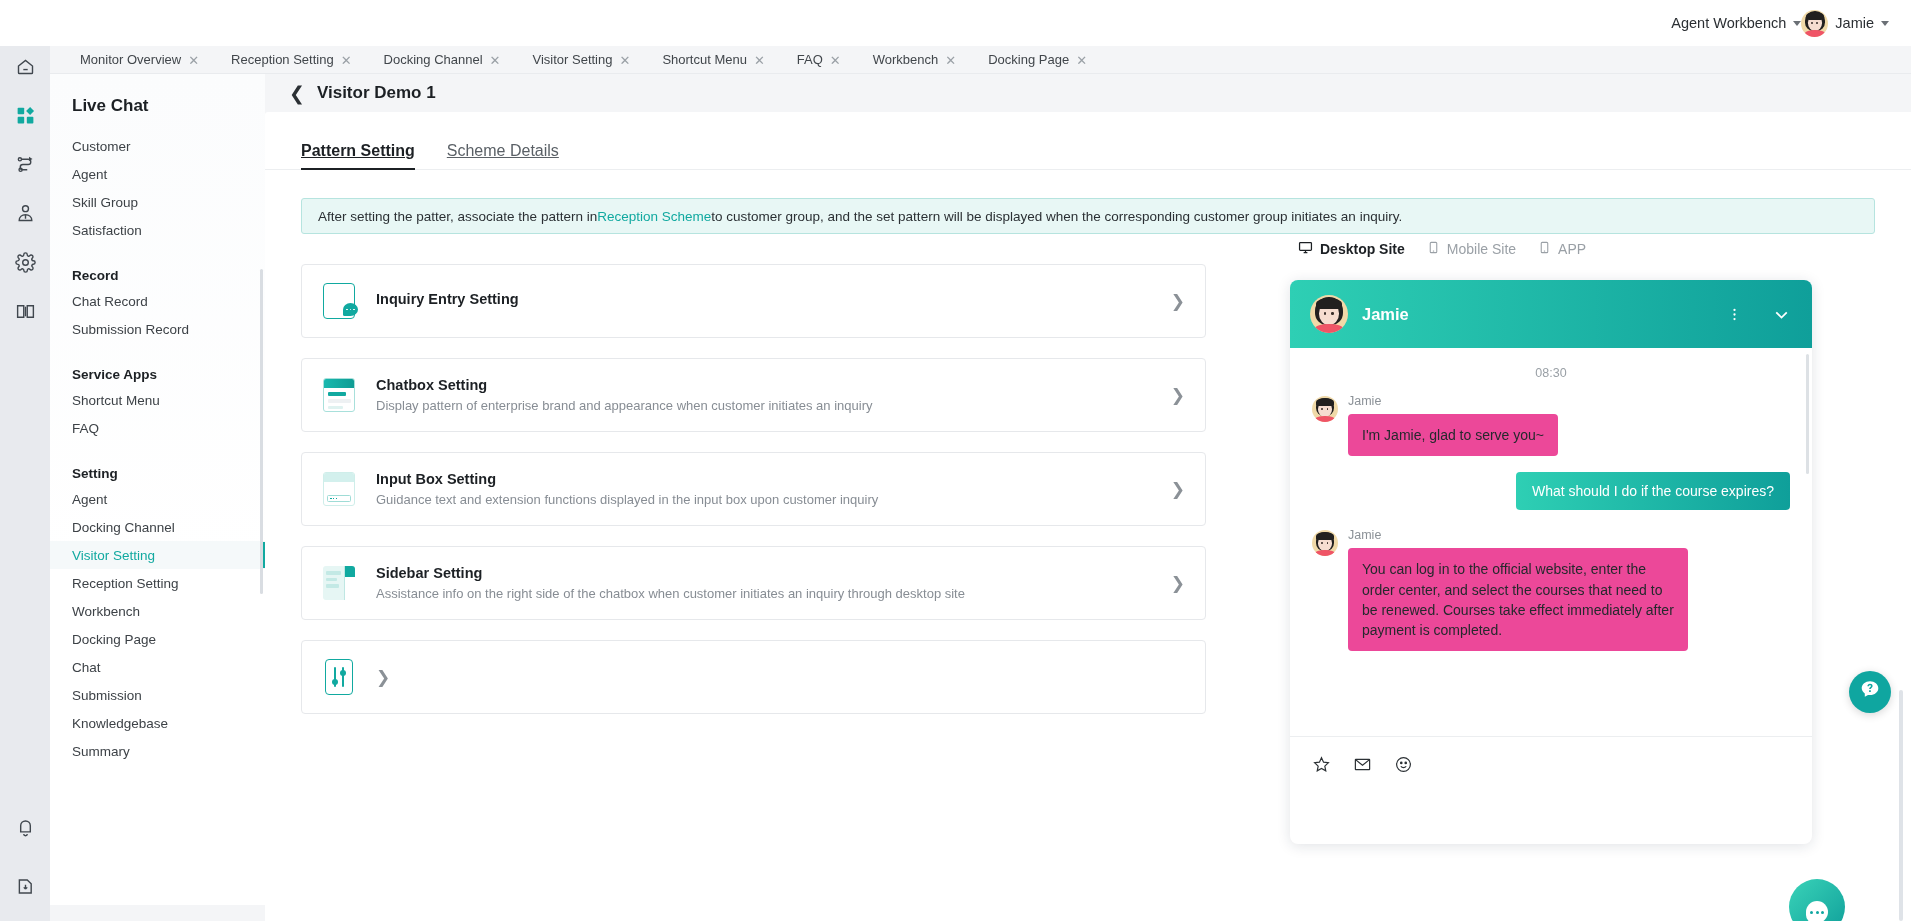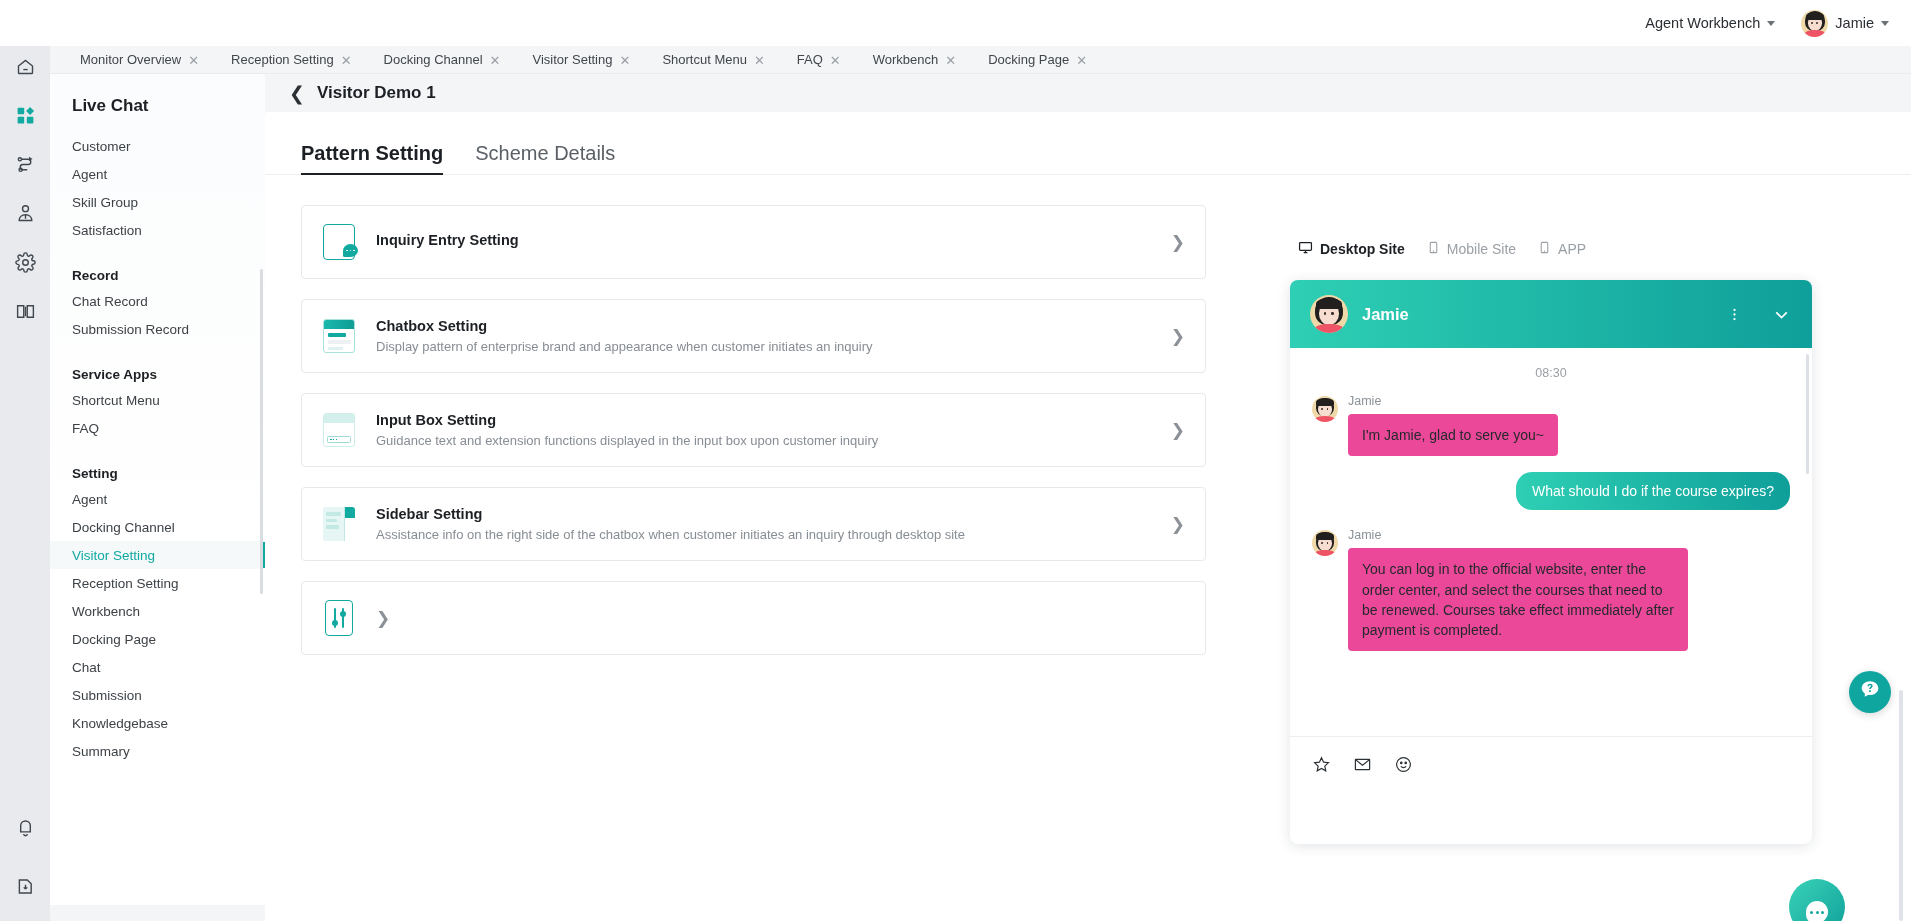--- a/index.html
+++ b/index.html
@@ -9,21 +9,21 @@
     background: #f4f5f7; overflow: hidden;
   }
   body { position: relative; }
 
   
   .topbar {
     position: absolute; top: 0; left: 0; right: 0; height: 46px;
     background: #ffffff; display: flex; align-items: center;
     justify-content: flex-end; padding-right: 22px; z-index: 30;
   }
-  .topbar-right { display: flex; align-items: center; gap: 26px; }
+  .topbar-right { display: flex; align-items: center; }
   .tb-item { display: flex; align-items: center; gap: 7px;
     font-size: 14.5px; color: #2b2f33; cursor: pointer; }
   .caret { width: 0; height: 0; border-left: 4.5px solid transparent;
     border-right: 4.5px solid transparent; border-top: 5px solid #6b7076; }
   .avatar-sm { width: 27px; height: 27px; border-radius: 50%;
     overflow: hidden; background: #f0d9a8; position: relative; flex: none; }
 
   
   .face { position: absolute; inset: 0; }
   .face .hair-back { position:absolute; left:14%; top:6%; width:72%; height:72%;
@@ -114,22 +114,22 @@
   .back-chev { color: #2b3034; font-size: 19px; cursor: pointer;
     line-height: 1; font-weight: 300; }
   .page-title { font-size: 17px; font-weight: bold; color: #1c2024; }
 
   .content-card {
     position: absolute; top: 38px; left: 0; right: 0; bottom: 0;
     background: #ffffff; border-radius: 3px 0 0 0;
   }
   .ctabs { display: flex; gap: 32px; padding: 30px 0 0 36px;
     border-bottom: 1px solid #eceef0; }
-  .ctab { font-size: 20px; color: #5a6066; padding-bottom: 9px;
-    cursor: pointer; position: relative; }
+  .ctab { font-size: 16px; color: #5a6066; padding-bottom: 9px;
+    cursor: pointer; position: relative; text-decoration: underline; }
   .ctab.active { color: #1c2024; font-weight: bold; }
   .ctab.active::after {
     content: ""; position: absolute; left: 0; right: 0; bottom: -1px;
     height: 2.5px; background: #1c2024;
   }
 
   .banner {
     margin: 28px 36px 0 36px; height: 36px; background: #e8f7f5;
     border: 1px solid #b6e4df; border-radius: 3px;
     display: flex; align-items: center; padding: 0 16px;
@@ -223,21 +223,21 @@
     margin-bottom: 14px; }
   .msg-row { display: flex; gap: 10px; margin-bottom: 16px; }
   .msg-av { width: 26px; height: 26px; border-radius: 50%; overflow: hidden;
     background: #f0d9a8; position: relative; flex: none; margin-top: 2px; }
   .msg-col { display: flex; flex-direction: column; max-width: 340px; }
   .msg-who { font-size: 12.5px; color: #8b9197; margin-bottom: 6px; }
   .bubble-in { background: #ec4899; border-radius: 4px; padding: 11px 14px;
     font-size: 14px; color: #25292d; line-height: 1.45; }
   .msg-row.out { justify-content: flex-end; margin-bottom: 18px; }
   .bubble-out { background: linear-gradient(90deg,#2ecfb4 0%, #0f9f9a 100%);
-    border-radius: 16px; padding: 11px 16px; font-size: 14px; color: #fff;
+    border-radius: 4px; padding: 11px 16px; font-size: 14px; color: #fff;
     max-width: 340px; }
   .cb-scroll { position: absolute; right: 3px; top: 6px; width: 3px;
     height: 120px; background: #dde1e5; border-radius: 2px; }
 
   .cb-foot { height: 108px; border-top: 1px solid #eceef0;
     padding: 18px 22px; display: flex; align-items: flex-start; gap: 22px; }
   .foot-ico { color: #2b3034; cursor: pointer; }
 
   
   .fab-help {
@@ -469,20 +469,25 @@
   <div class="content-card">
     <div class="ctabs">
       <div class="ctab active">
         <span>Pattern Setting</span>
       </div>
       <div class="ctab">
         <span>Scheme Details</span>
       </div>
     </div>
 
+    <div class="banner">
+      <span>After setting the patter, associate the pattern in</span>
+        <a>Reception Scheme</a>
+        <span>to customer group, and the set pattern will be displayed when the corresponding customer group initiates an inquiry.</span>
+    </div>
 
     <div class="cards">
 
       <div class="card">
         <div class="card-thumb">
           <div class="tb-frame"></div>
           <div class="tb-bubble">
               <i></i>
               <i></i>
               <i></i>

